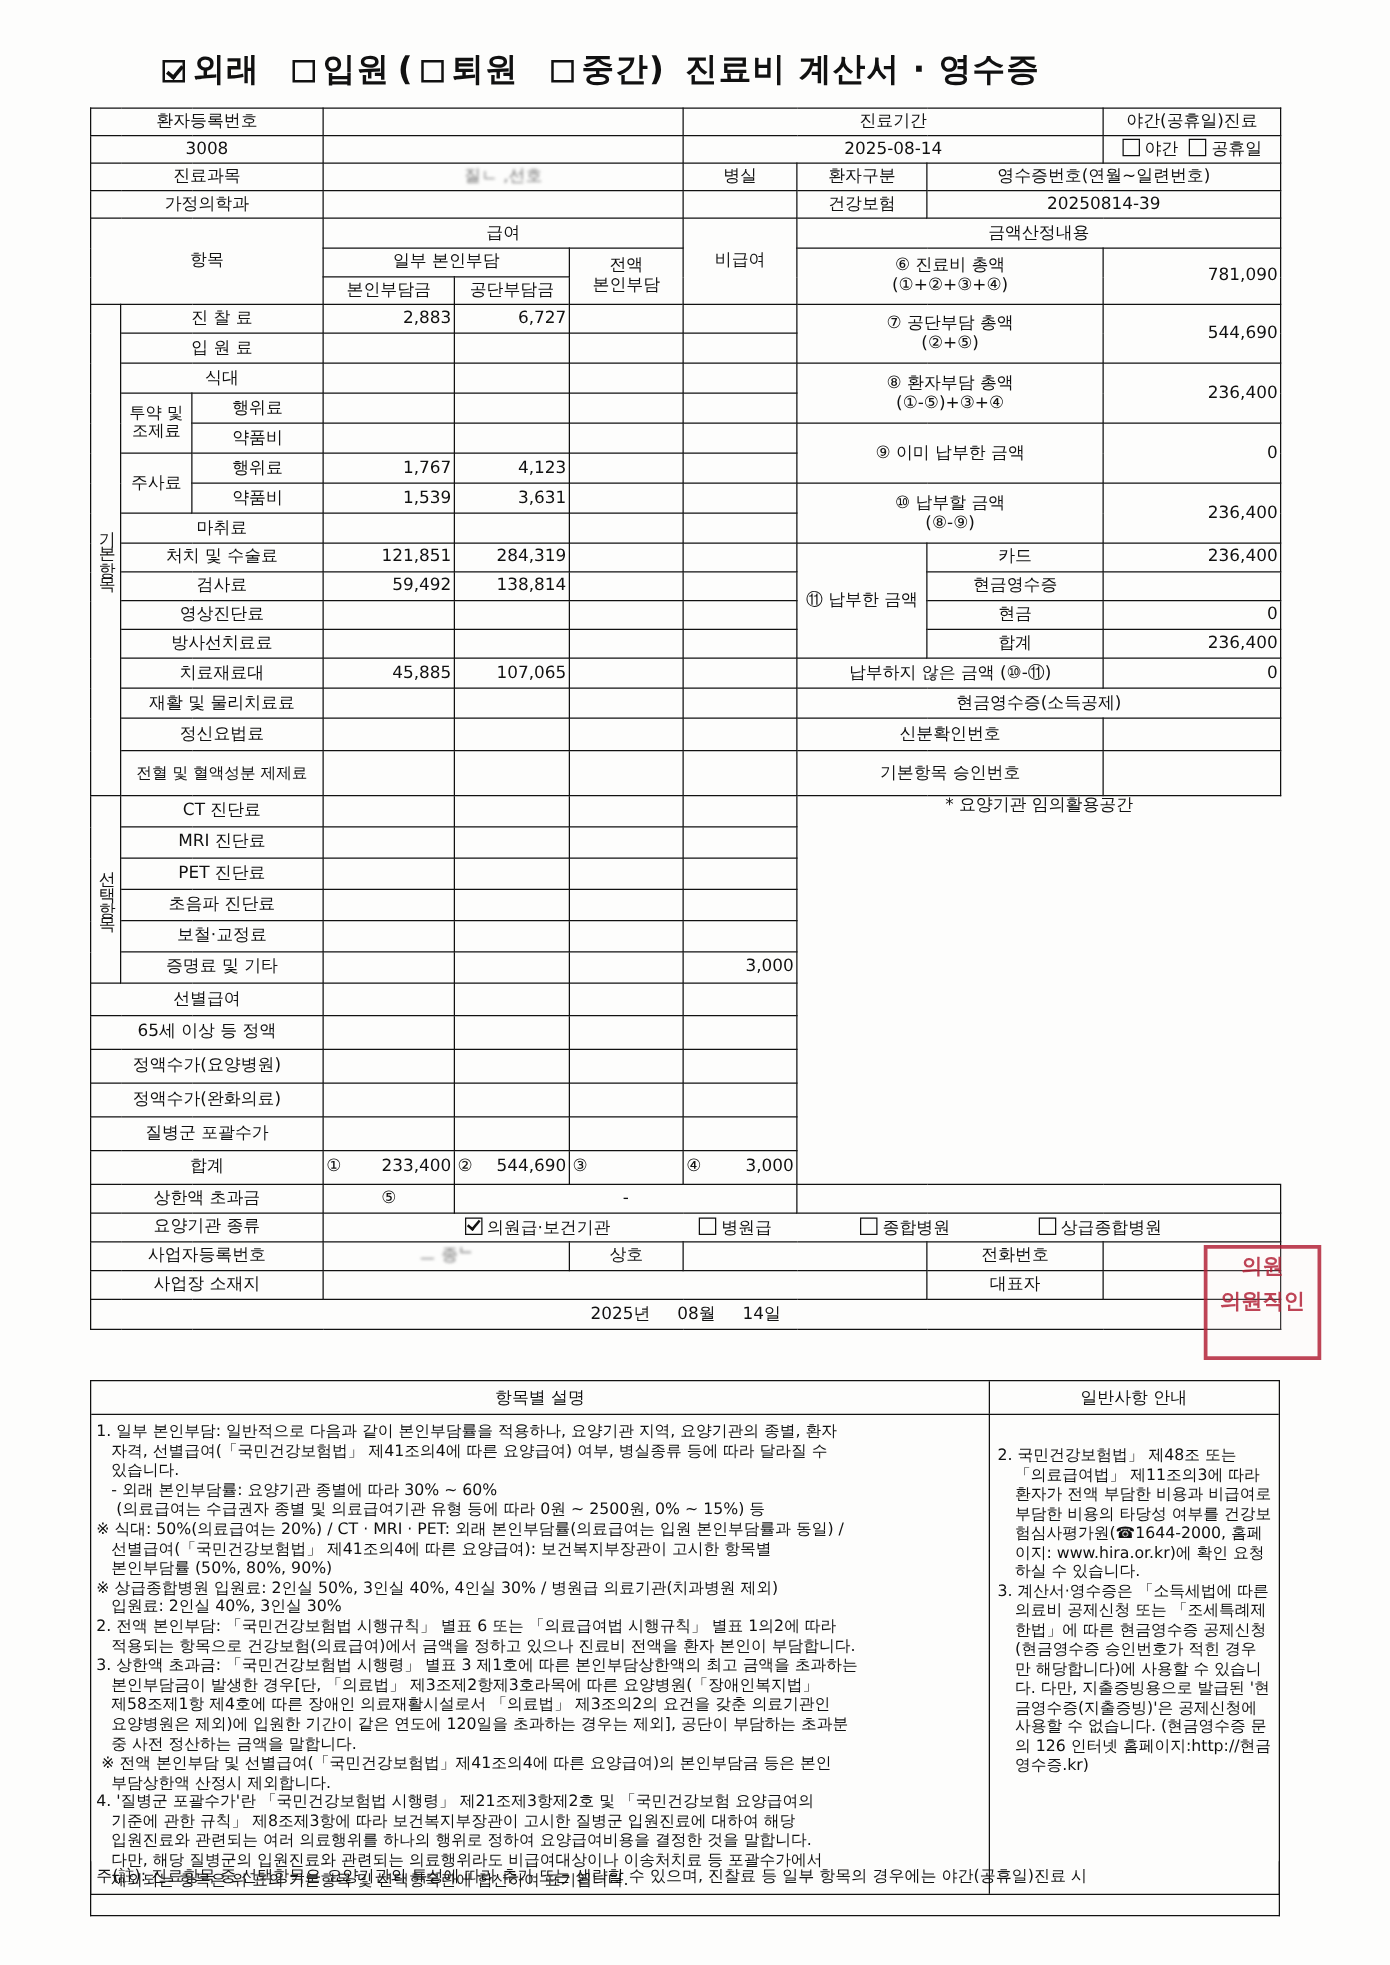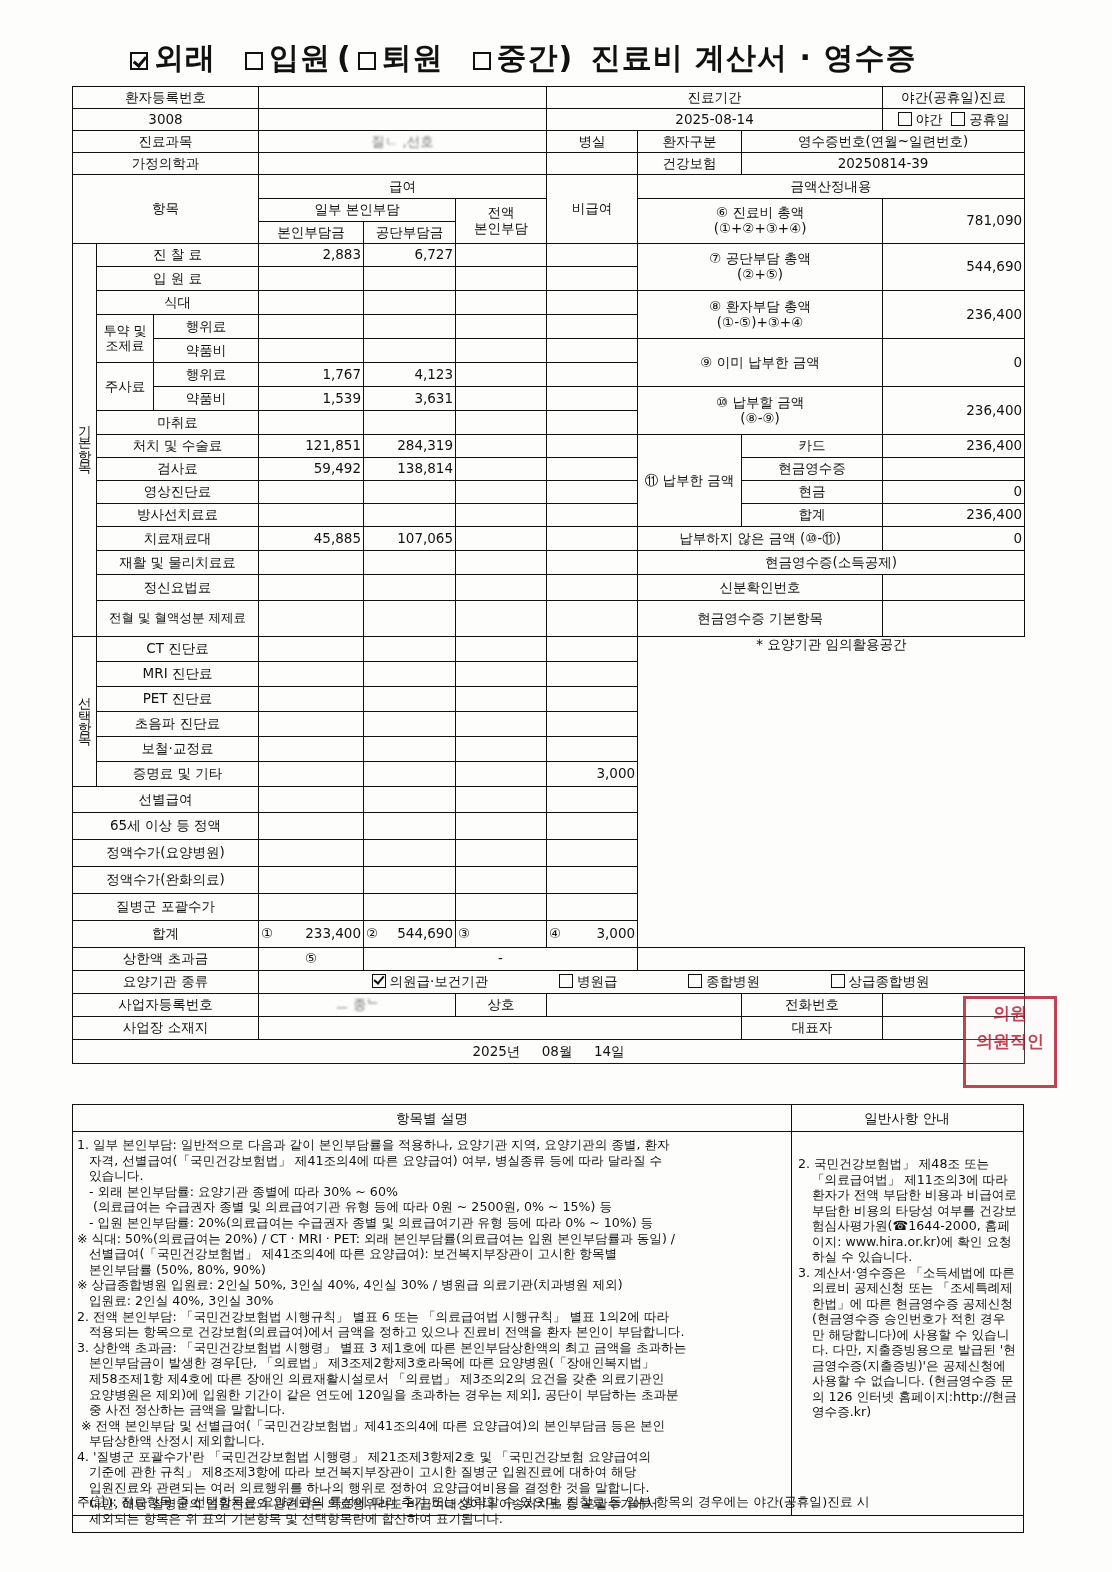--- a/index.html
+++ b/index.html
@@ -1,18 +1,18 @@
 <!DOCTYPE html>
 <html><head>
 <meta charset="utf-8">
 <style>
   html,body{margin:0;padding:0;background:#fff;}
   body{width:1112px;height:1572px;position:relative;font-family:"DejaVu Sans",sans-serif;color:#111;overflow:hidden;}
   .page{position:absolute;left:0;top:0;width:1112px;height:1572px;background:#fdfdfc;}
-  .title{position:absolute;left:130px;top:38px;width:800px;height:40px;font-size:30px;font-weight:bold;letter-spacing:1px;white-space:nowrap;}
+  .title{position:absolute;left:130px;top:38px;width:800px;height:40px;font-size:26px;font-weight:bold;letter-spacing:1px;white-space:nowrap;}
   .title span{margin-right:6px;}
   .box{display:inline-block;width:18px;height:18px;border:2px solid #111;vertical-align:-2px;margin-right:4px;position:relative;box-sizing:border-box;}
   .box.checked::after{content:"";position:absolute;left:4px;top:0px;width:5px;height:10px;border-right:3px solid #111;border-bottom:3px solid #111;transform:rotate(40deg);}
   .sbox{display:inline-block;width:14px;height:14px;border:1.5px solid #111;vertical-align:-2px;margin-right:4px;position:relative;box-sizing:border-box;}
   .sbox.checked::after{content:"";position:absolute;left:3px;top:-1px;width:4px;height:8px;border-right:2px solid #111;border-bottom:2px solid #111;transform:rotate(40deg);}
   table{border-collapse:collapse;table-layout:fixed;}
   td{border:1.6px solid #111;font-size:13.5px;text-align:center;vertical-align:middle;padding:0 2px;overflow:hidden;white-space:nowrap;line-height:1.15;}
   td.num{text-align:right;padding-right:2px;}
   td.left{text-align:center;}
   td.wrap{white-space:normal;}
@@ -243,21 +243,21 @@
       <td></td>
       <td colspan="2">신분확인번호</td>
       <td></td>
     </tr>
     <tr style="height:36px">
       <td colspan="2" class="wrap" style="font-size:12.5px">전혈 및 혈액성분 제제료</td>
       <td class="num"></td>
       <td class="num"></td>
       <td></td>
       <td></td>
-      <td colspan="2">현금영수증 기본항목</td>
+      <td colspan="2">기본항목 승인번호</td>
       <td></td>
     </tr>
 
     <tr style="height:25px">
       <td rowspan="6" class="vert">선택항목</td>
       <td colspan="2">CT 진단료</td>
       <td class="num"></td>
       <td class="num"></td>
       <td></td>
       <td></td>
@@ -386,21 +386,20 @@
     <div class="ex-head">
       <div class="l">항목별 설명</div>
       <div class="r">일반사항 안내</div>
     </div>
     <div class="ex-left" id="exLeft">
         <p style="white-space: pre;">1. 일부 본인부담: 일반적으로 다음과 같이 본인부담률을 적용하나, 요양기관 지역, 요양기관의 종별, 환자</p>
         <p style="white-space: pre;">   자격, 선별급여(「국민건강보험법」 제41조의4에 따른 요양급여) 여부, 병실종류 등에 따라 달라질 수</p>
         <p style="white-space: pre;">   있습니다.</p>
         <p style="white-space: pre;">   - 외래 본인부담률: 요양기관 종별에 따라 30% ~ 60%</p>
         <p style="white-space: pre;">    (의료급여는 수급권자 종별 및 의료급여기관 유형 등에 따라 0원 ~ 2500원, 0% ~ 15%) 등</p>
-        <p style="white-space: pre;">   - 입원 본인부담률: 20%(의료급여는 수급권자 종별 및 의료급여기관 유형 등에 따라 0% ~ 10%) 등</p>
         <p style="white-space: pre;">※ 식대: 50%(의료급여는 20%) / CT · MRI · PET: 외래 본인부담률(의료급여는 입원 본인부담률과 동일) /</p>
         <p style="white-space: pre;">   선별급여(「국민건강보험법」 제41조의4에 따른 요양급여): 보건복지부장관이 고시한 항목별</p>
         <p style="white-space: pre;">   본인부담률 (50%, 80%, 90%)</p>
         <p style="white-space: pre;">※ 상급종합병원 입원료: 2인실 50%, 3인실 40%, 4인실 30% / 병원급 의료기관(치과병원 제외)</p>
         <p style="white-space: pre;">   입원료: 2인실 40%, 3인실 30%</p>
         <p style="white-space: pre;">2. 전액 본인부담: 「국민건강보험법 시행규칙」 별표 6 또는 「의료급여법 시행규칙」 별표 1의2에 따라</p>
         <p style="white-space: pre;">   적용되는 항목으로 건강보험(의료급여)에서 금액을 정하고 있으나 진료비 전액을 환자 본인이 부담합니다.</p>
         <p style="white-space: pre;">3. 상한액 초과금: 「국민건강보험법 시행령」 별표 3 제1호에 따른 본인부담상한액의 최고 금액을 초과하는</p>
         <p style="white-space: pre;">   본인부담금이 발생한 경우[단, 「의료법」 제3조제2항제3호라목에 따른 요양병원(「장애인복지법」</p>
         <p style="white-space: pre;">   제58조제1항 제4호에 따른 장애인 의료재활시설로서 「의료법」 제3조의2의 요건을 갖춘 의료기관인</p>

